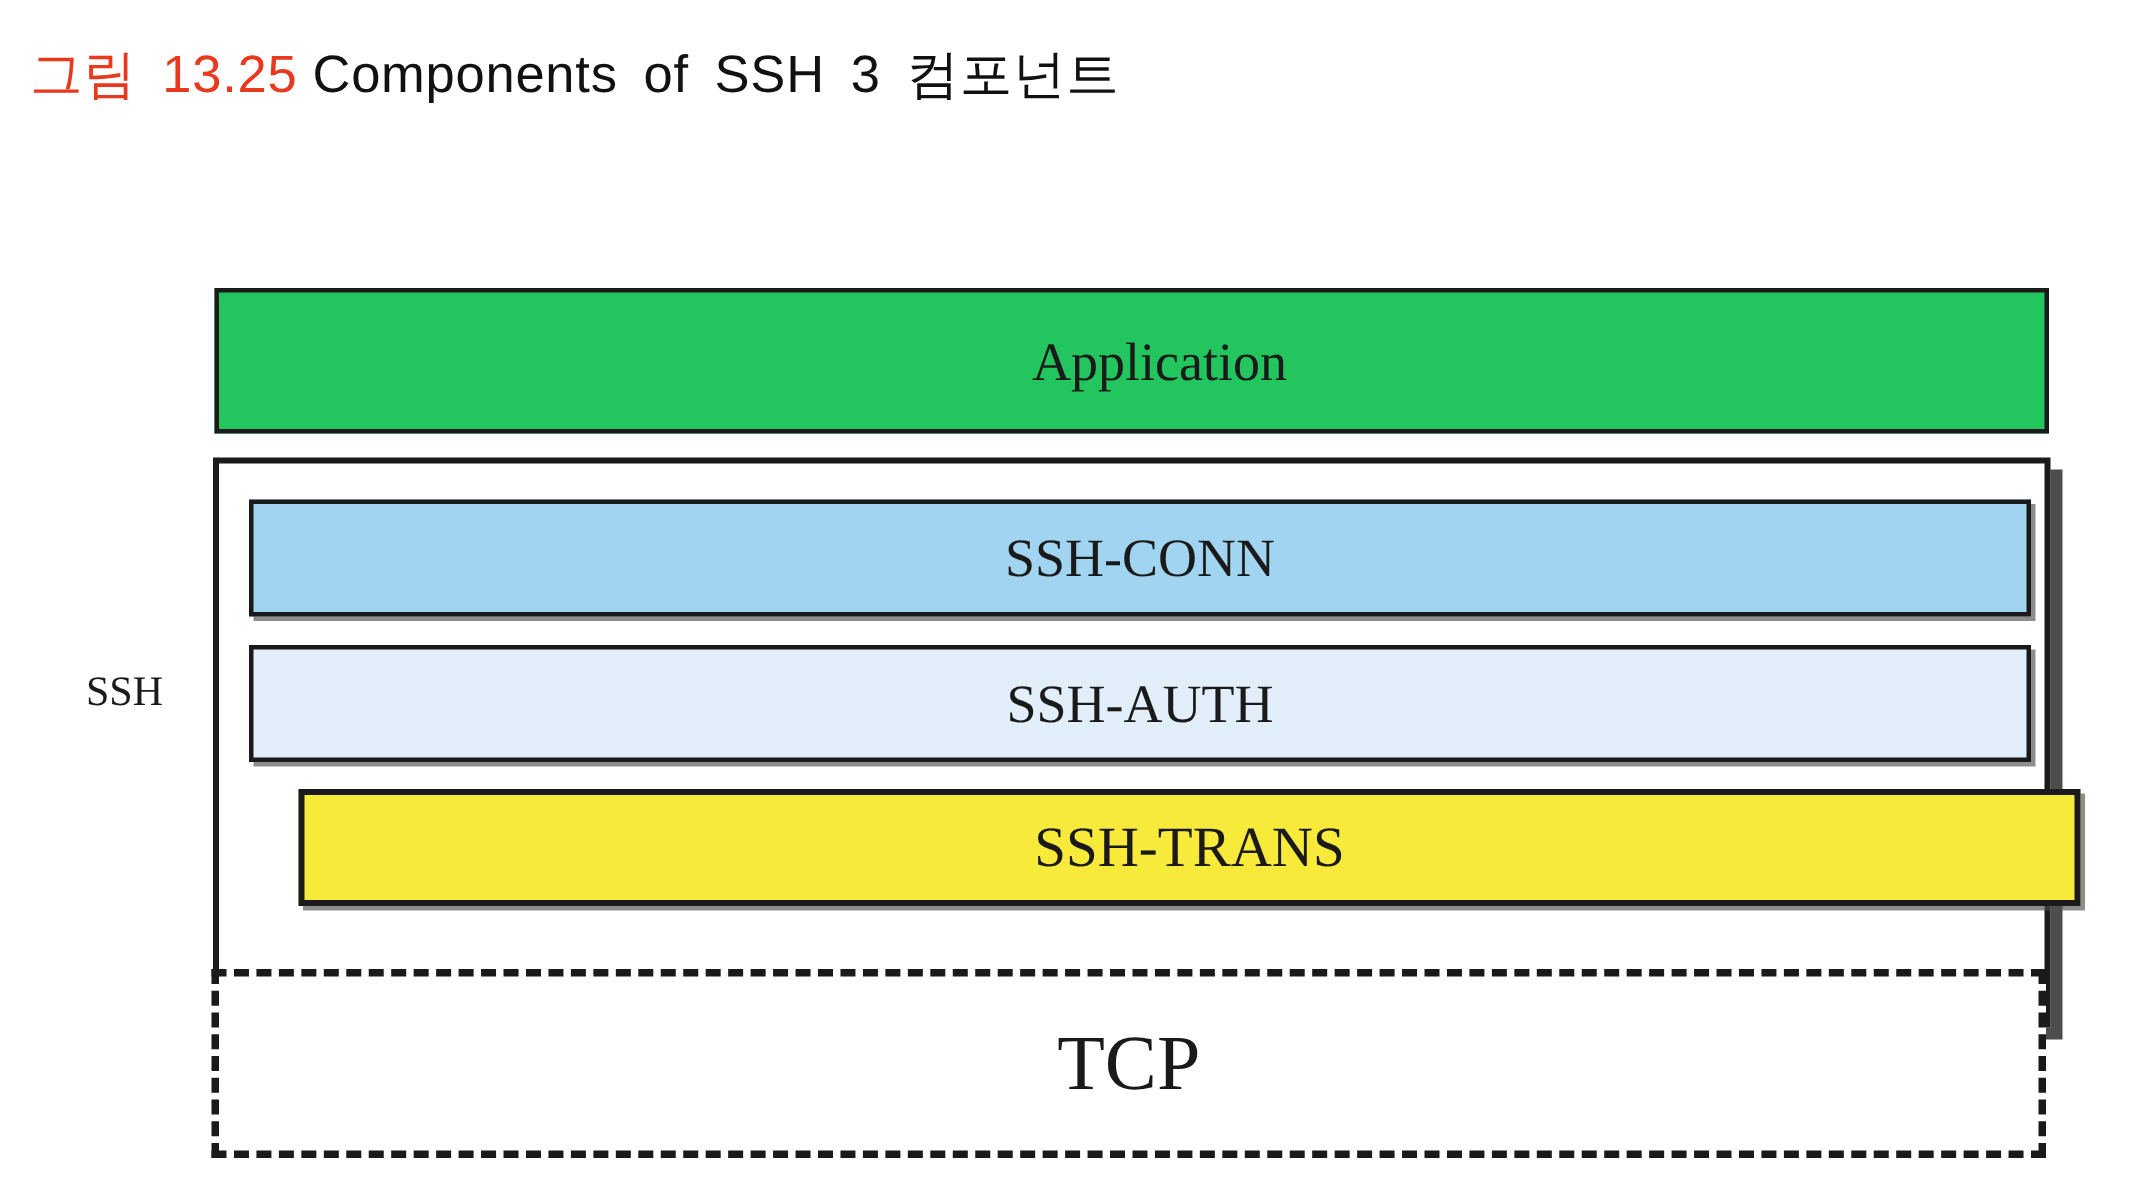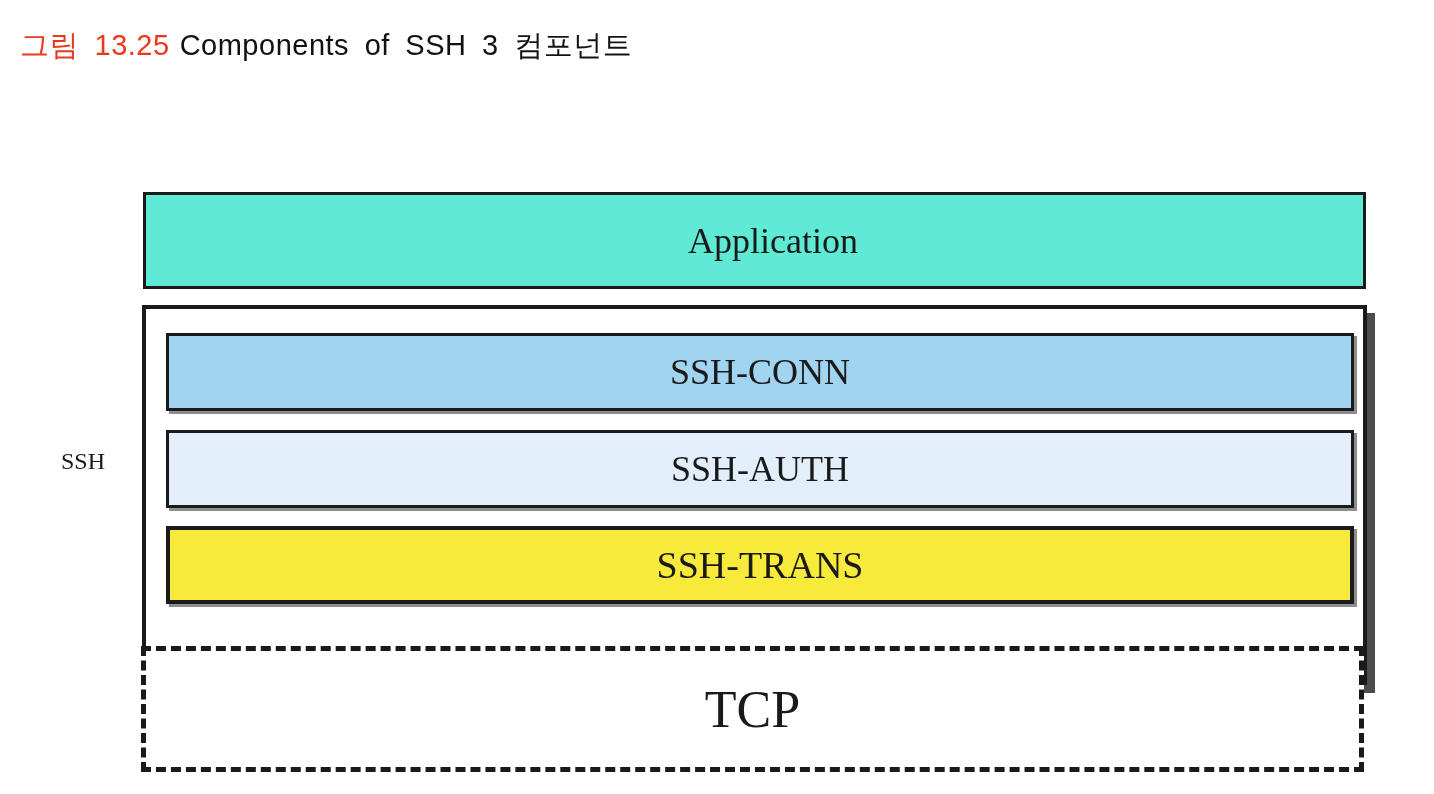--- a/index.html
+++ b/index.html
@@ -16,41 +16,41 @@
     font-family: "Liberation Serif", serif;
     color: #1a1a1a;
   }
 
   
   .fig-title {
     position: absolute;
     left: 20px;
     top: 26px;
     font-family: "Liberation Sans", sans-serif;
-    font-size: 29px;
+    font-size: 35px;
     font-weight: 500;
     letter-spacing: 0.5px;
     word-spacing: 7px;
     white-space: nowrap;
     color: #111111;
   }
   .fig-title .fig-label {
     margin-right: 10px;
   }
 
   
   .app-box {
     position: absolute;
     left: 143px;
     top: 192px;
     width: 1223px;
     height: 97px;
     box-sizing: border-box;
     border: 3px solid #1a1a1a;
-    background: #5eead4;
+    background: #22c55e;
     display: flex;
     align-items: center;
     justify-content: center;
     font-size: 36px;
     padding-left: 37px;
   }
 
   
   .ssh-outer {
     position: absolute;
@@ -85,21 +85,21 @@
   
   .ssh-side-label {
     position: absolute;
     left: 28px;
     top: 305px;
     width: 110px;
     height: 313px;
     display: flex;
     align-items: center;
     justify-content: center;
-    font-size: 24px;
+    font-size: 28px;
   }
 
   
   .tcp-box {
     position: absolute;
     left: 141px;
     top: 646px;
     width: 1223px;
     height: 126px;
     box-sizing: border-box;
@@ -128,21 +128,21 @@
     <span>SSH</span>
   </div>
 
   <div class="ssh-outer">
     <div class="layer layer-0" style="background-color: rgb(160, 212, 240);">
       <span>SSH-CONN</span>
     </div>
     <div class="layer layer-1" style="background-color: rgb(226, 239, 250);">
       <span>SSH-AUTH</span>
     </div>
-    <div class="layer layer-2" style="background-color: rgb(247, 234, 59);">
+    <div class="layer layer-2" style="background-color: rgb(247, 234, 59); margin-left: 33px;">
       <span>SSH-TRANS</span>
     </div>
   </div>
 
   <div class="tcp-box">
     <span>TCP</span>
   </div>
 
 </div>
 

